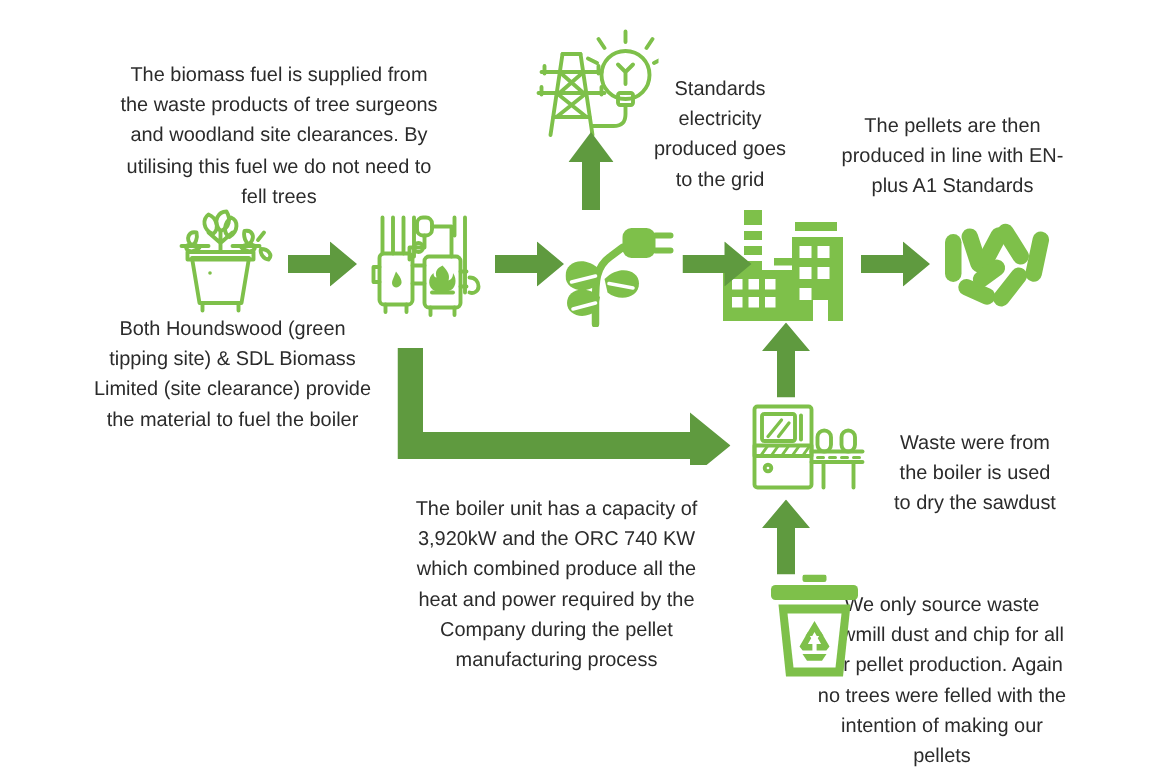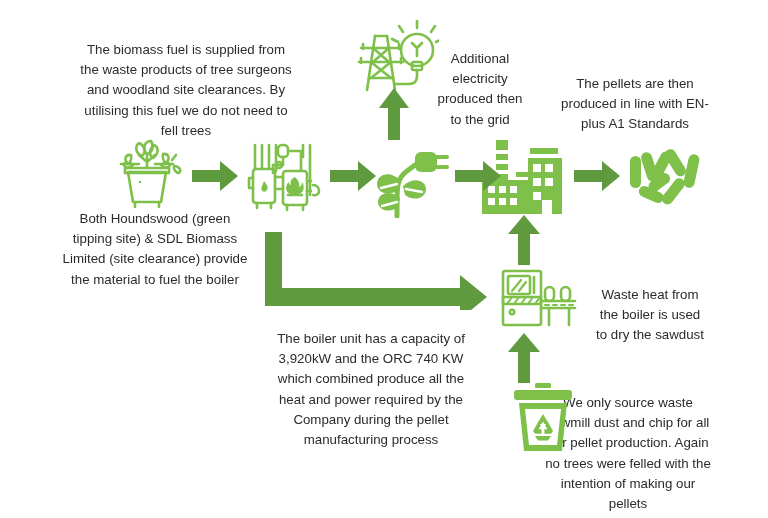--- a/index.html
+++ b/index.html
@@ -45,27 +45,27 @@
 </style>
 </head>
 <body>
 
 <div id="canvas">
 
   <div class="txt" style="left:32px; top:40px; width:212px;margin-left:48px;">The biomass fuel is supplied from the waste products of tree surgeons and woodland site clearances. By utilising this fuel we do not need to fell trees</div>
 
   <div class="txt" style="left:60px; top:209px; width:190px;">Both Houndswood (green tipping site) &amp; SDL Biomass Limited (site clearance) provide the material to fuel the boiler</div>
 
-  <div class="txt" style="left:432px; top:49px; width:96px;">Additional electricity produced then to the grid</div>
+  <div class="txt" style="left:432px; top:49px; width:96px;">Standards electricity produced goes to the grid</div>
 
   <div class="txt" style="left:560px; top:74px; width:150px;">The pellets are then produced in line with EN-plus A1 Standards</div>
 
   <div class="txt" style="left:266px; top:329px; width:210px;">The boiler unit has a capacity of 3,920kW and the ORC 740 KW which combined produce all the heat and power required by the Company during the pellet manufacturing process</div>
 
-  <div class="txt" style="left:595px; top:285px; width:110px;">Waste heat from the boiler is used to dry the sawdust</div>
+  <div class="txt" style="left:595px; top:285px; width:110px;">Waste were from the boiler is used to dry the sawdust</div>
 
   <div class="txt" style="left:542px; top:393px; width:172px;">We only source waste sawmill dust and chip for all our pellet production. Again no trees were felled with the intention of making our pellets</div>
 
   <div class="icon" style="left:106px; top:132px; width:82px; height:78px;">
     <svg viewBox="0 0 82 78" fill="none" stroke="#7ec04a" stroke-width="2.6" stroke-linecap="round" stroke-linejoin="round">
 
       <path d="M22 40 h38 l-5 30 h-28 z" fill="none"></path>
       <path d="M19 36 h44 v5 h-44 z" fill="none"></path>
       <path d="M29 70 v5 M53 70 v5"></path>
       <circle cx="34" cy="50" r="1.2" fill="#7ec04a" stroke="none"></circle>

